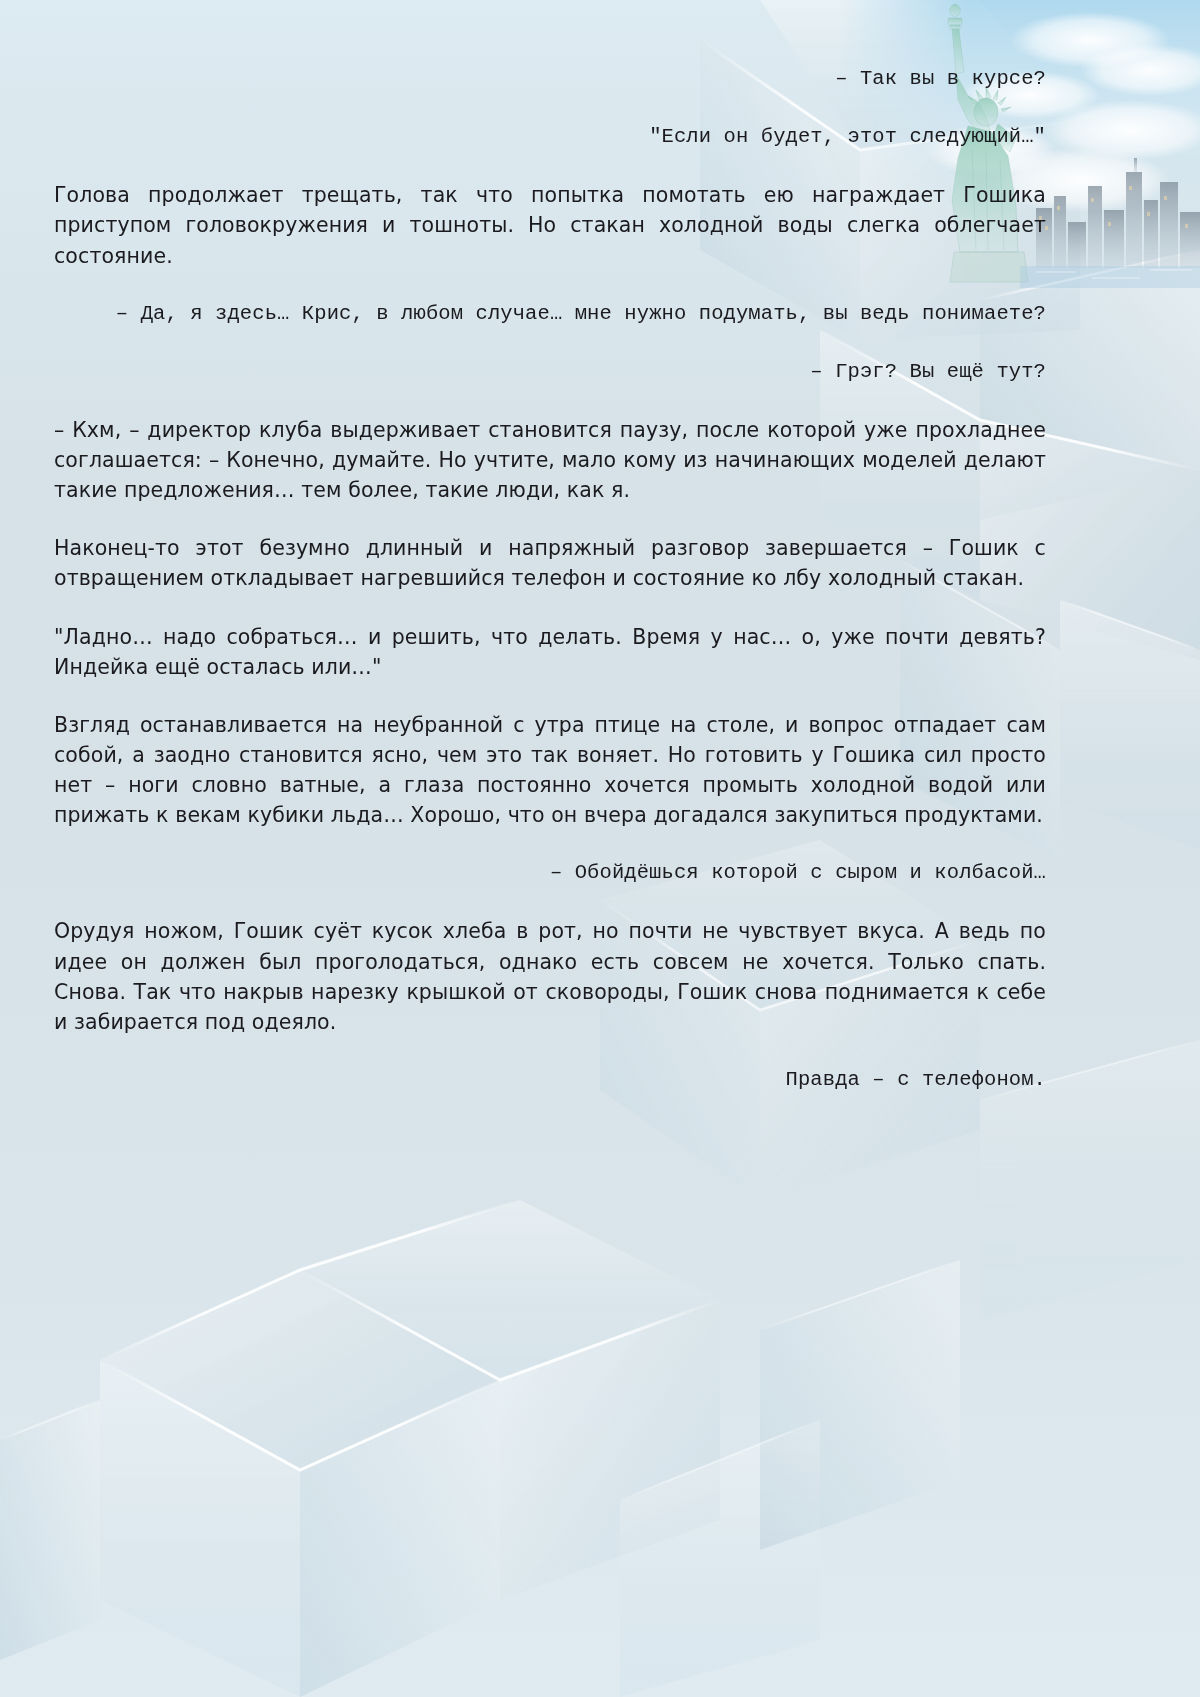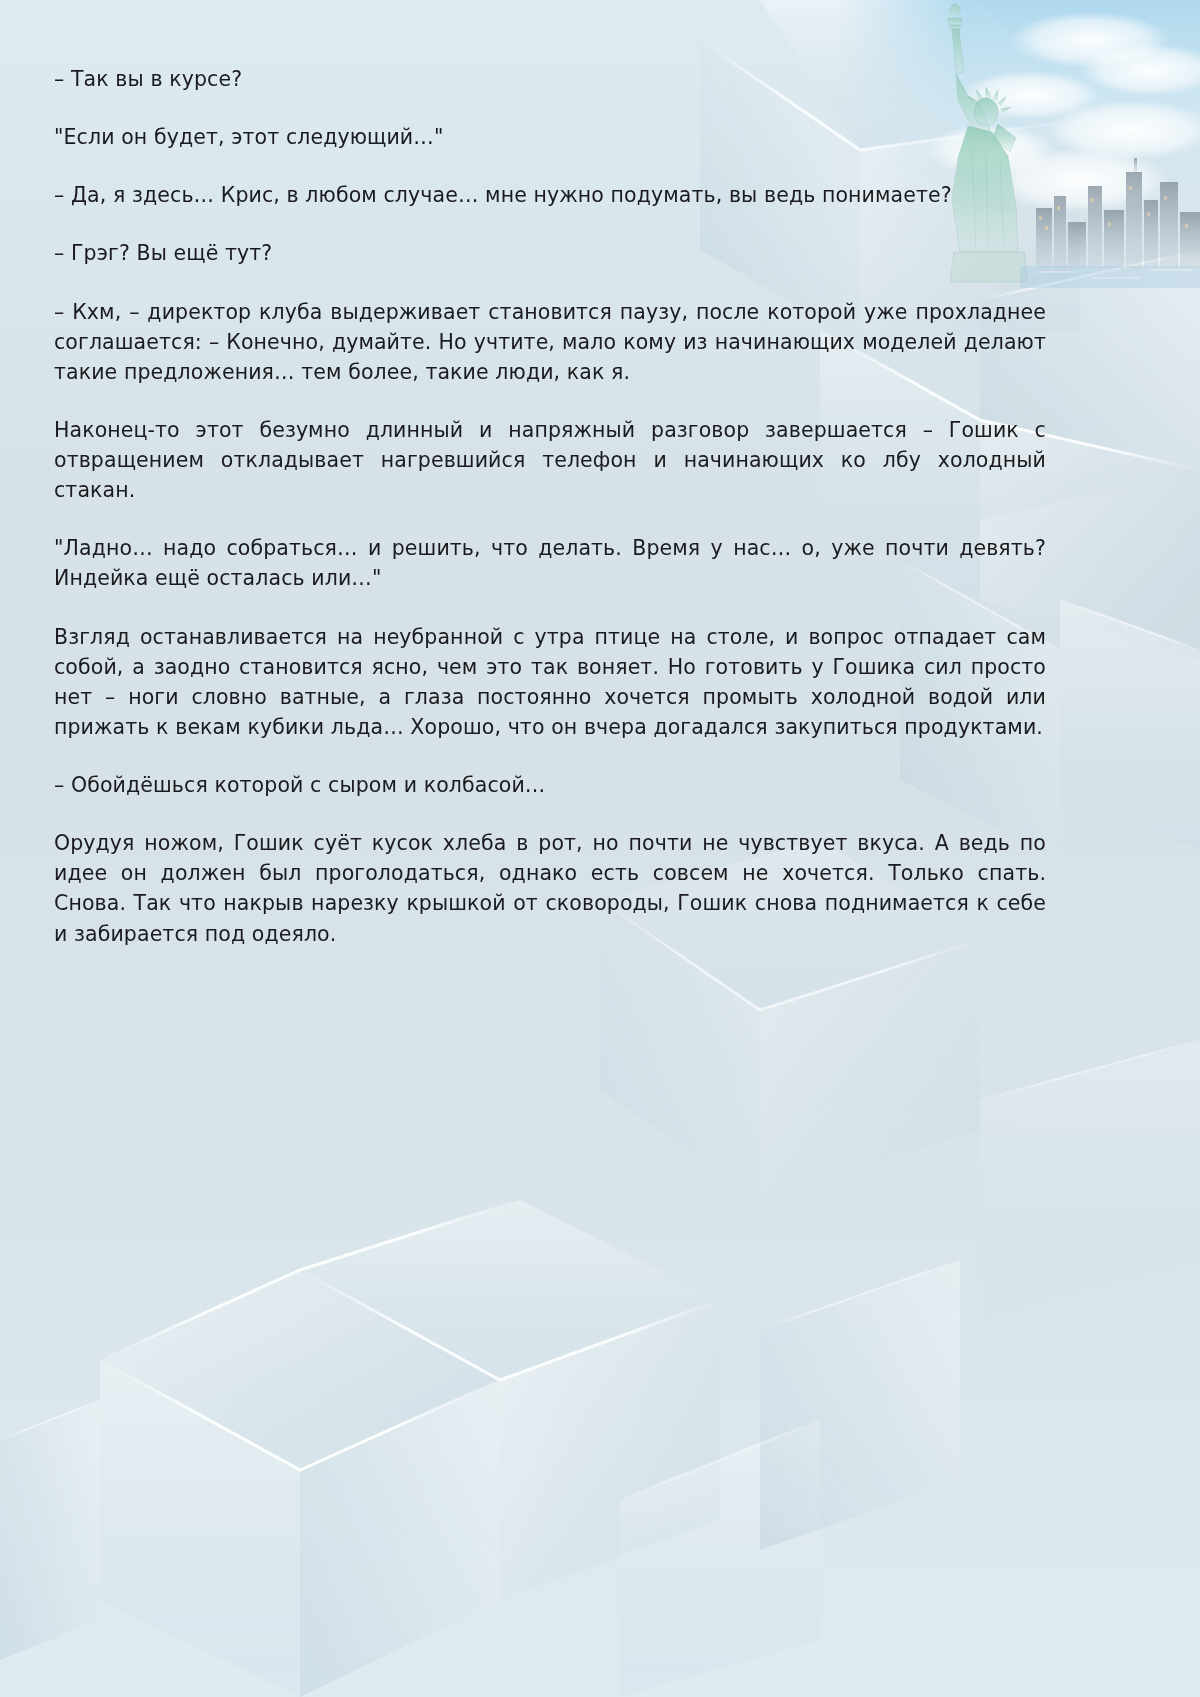--- a/index.html
+++ b/index.html
@@ -70,21 +70,22 @@
     letter-spacing: 0.1px;
     font-weight: 400;
   }
 
   .para:last-child {
     margin-bottom: 0;
   }
 
   
   .para.short {
-    text-align: left;
+    text-align: right;
+    font-family: Liberation Mono, monospace;
   }
 </style>
 </head>
 <body>
 
 <div id="page">
 
   <div class="bg-layer bg-tint"></div>
 
   <svg class="bg-layer" viewBox="0 0 1200 1697" preserveAspectRatio="none" xmlns="http://www.w3.org/2000/svg">
@@ -278,23 +279,25 @@
           <line x1="252" y1="278" x2="300" y2="278"></line>
           <line x1="310" y1="270" x2="352" y2="270"></line>
         </g>
       </g>
     </svg>
   </div>
 
   <div class="content">
     <p class="para short">– Так вы в курсе?</p>
     <p class="para short">"Если он будет, этот следующий…"</p>
+    <p class="para">Голова продолжает трещать, так что попытка помотать ею награждает Гошика приступом головокружения и тошноты. Но стакан холодной воды слегка облегчает состояние.</p>
     <p class="para short">– Да, я здесь… Крис, в любом случае… мне нужно подумать, вы ведь понимаете?</p>
     <p class="para short">– Грэг? Вы ещё тут?</p>
     <p class="para">– Кхм, – директор клуба выдерживает становится паузу, после которой уже прохладнее соглашается: – Конечно, думайте. Но учтите, мало кому из начинающих моделей делают такие предложения… тем более, такие люди, как я.</p>
-    <p class="para">Наконец-то этот безумно длинный и напряжный разговор завершается – Гошик с отвращением откладывает нагревшийся телефон и начинающих ко лбу холодный стакан.</p>
+    <p class="para">Наконец-то этот безумно длинный и напряжный разговор завершается – Гошик с отвращением откладывает нагревшийся телефон и состояние ко лбу холодный стакан.</p>
     <p class="para">"Ладно… надо собраться… и решить, что делать. Время у нас… о, уже почти девять? Индейка ещё осталась или…"</p>
     <p class="para">Взгляд останавливается на неубранной с утра птице на столе, и вопрос отпадает сам собой, а заодно становится ясно, чем это так воняет. Но готовить у Гошика сил просто нет – ноги словно ватные, а глаза постоянно хочется промыть холодной водой или прижать к векам кубики льда… Хорошо, что он вчера догадался закупиться продуктами.</p>
     <p class="para short">– Обойдёшься которой с сыром и колбасой…</p>
     <p class="para">Орудуя ножом, Гошик суёт кусок хлеба в рот, но почти не чувствует вкуса. А ведь по идее он должен был проголодаться, однако есть совсем не хочется. Только спать. Снова. Так что накрыв нарезку крышкой от сковороды, Гошик снова поднимается к себе и забирается под одеяло.</p>
+    <p class="para short">Правда – с телефоном.</p>
   </div>
 
 </div>
 
 </body></html>

